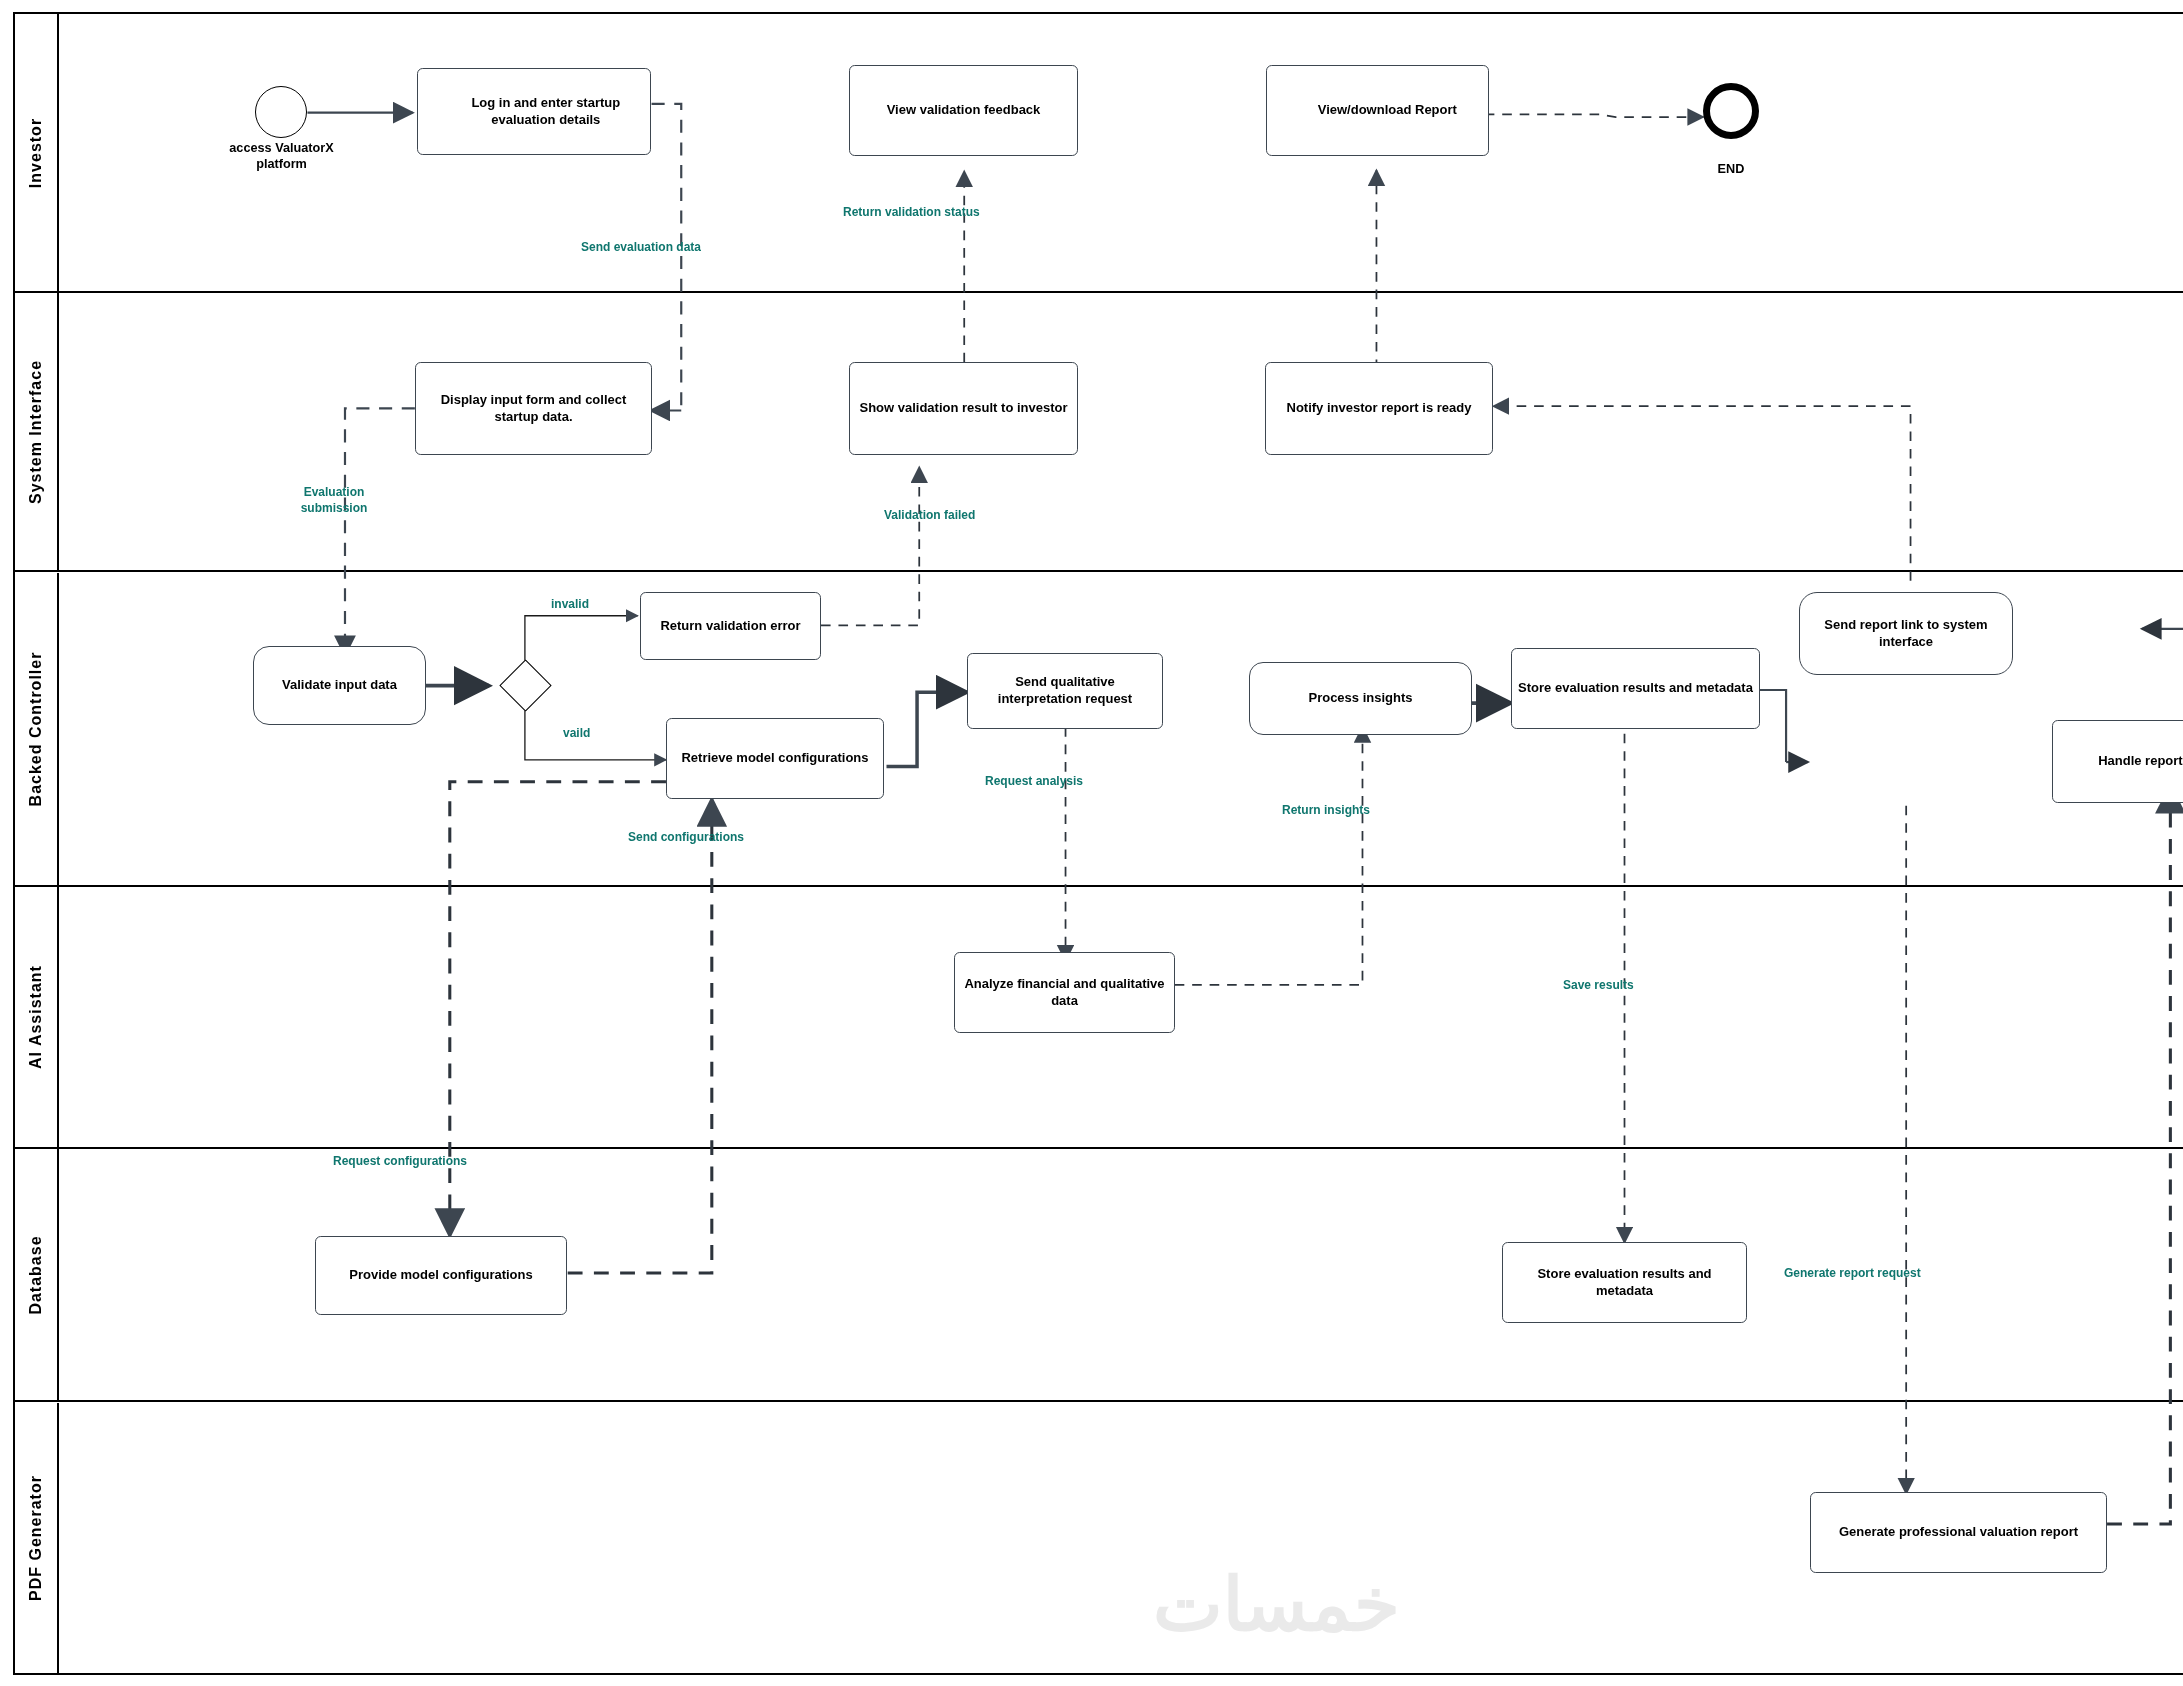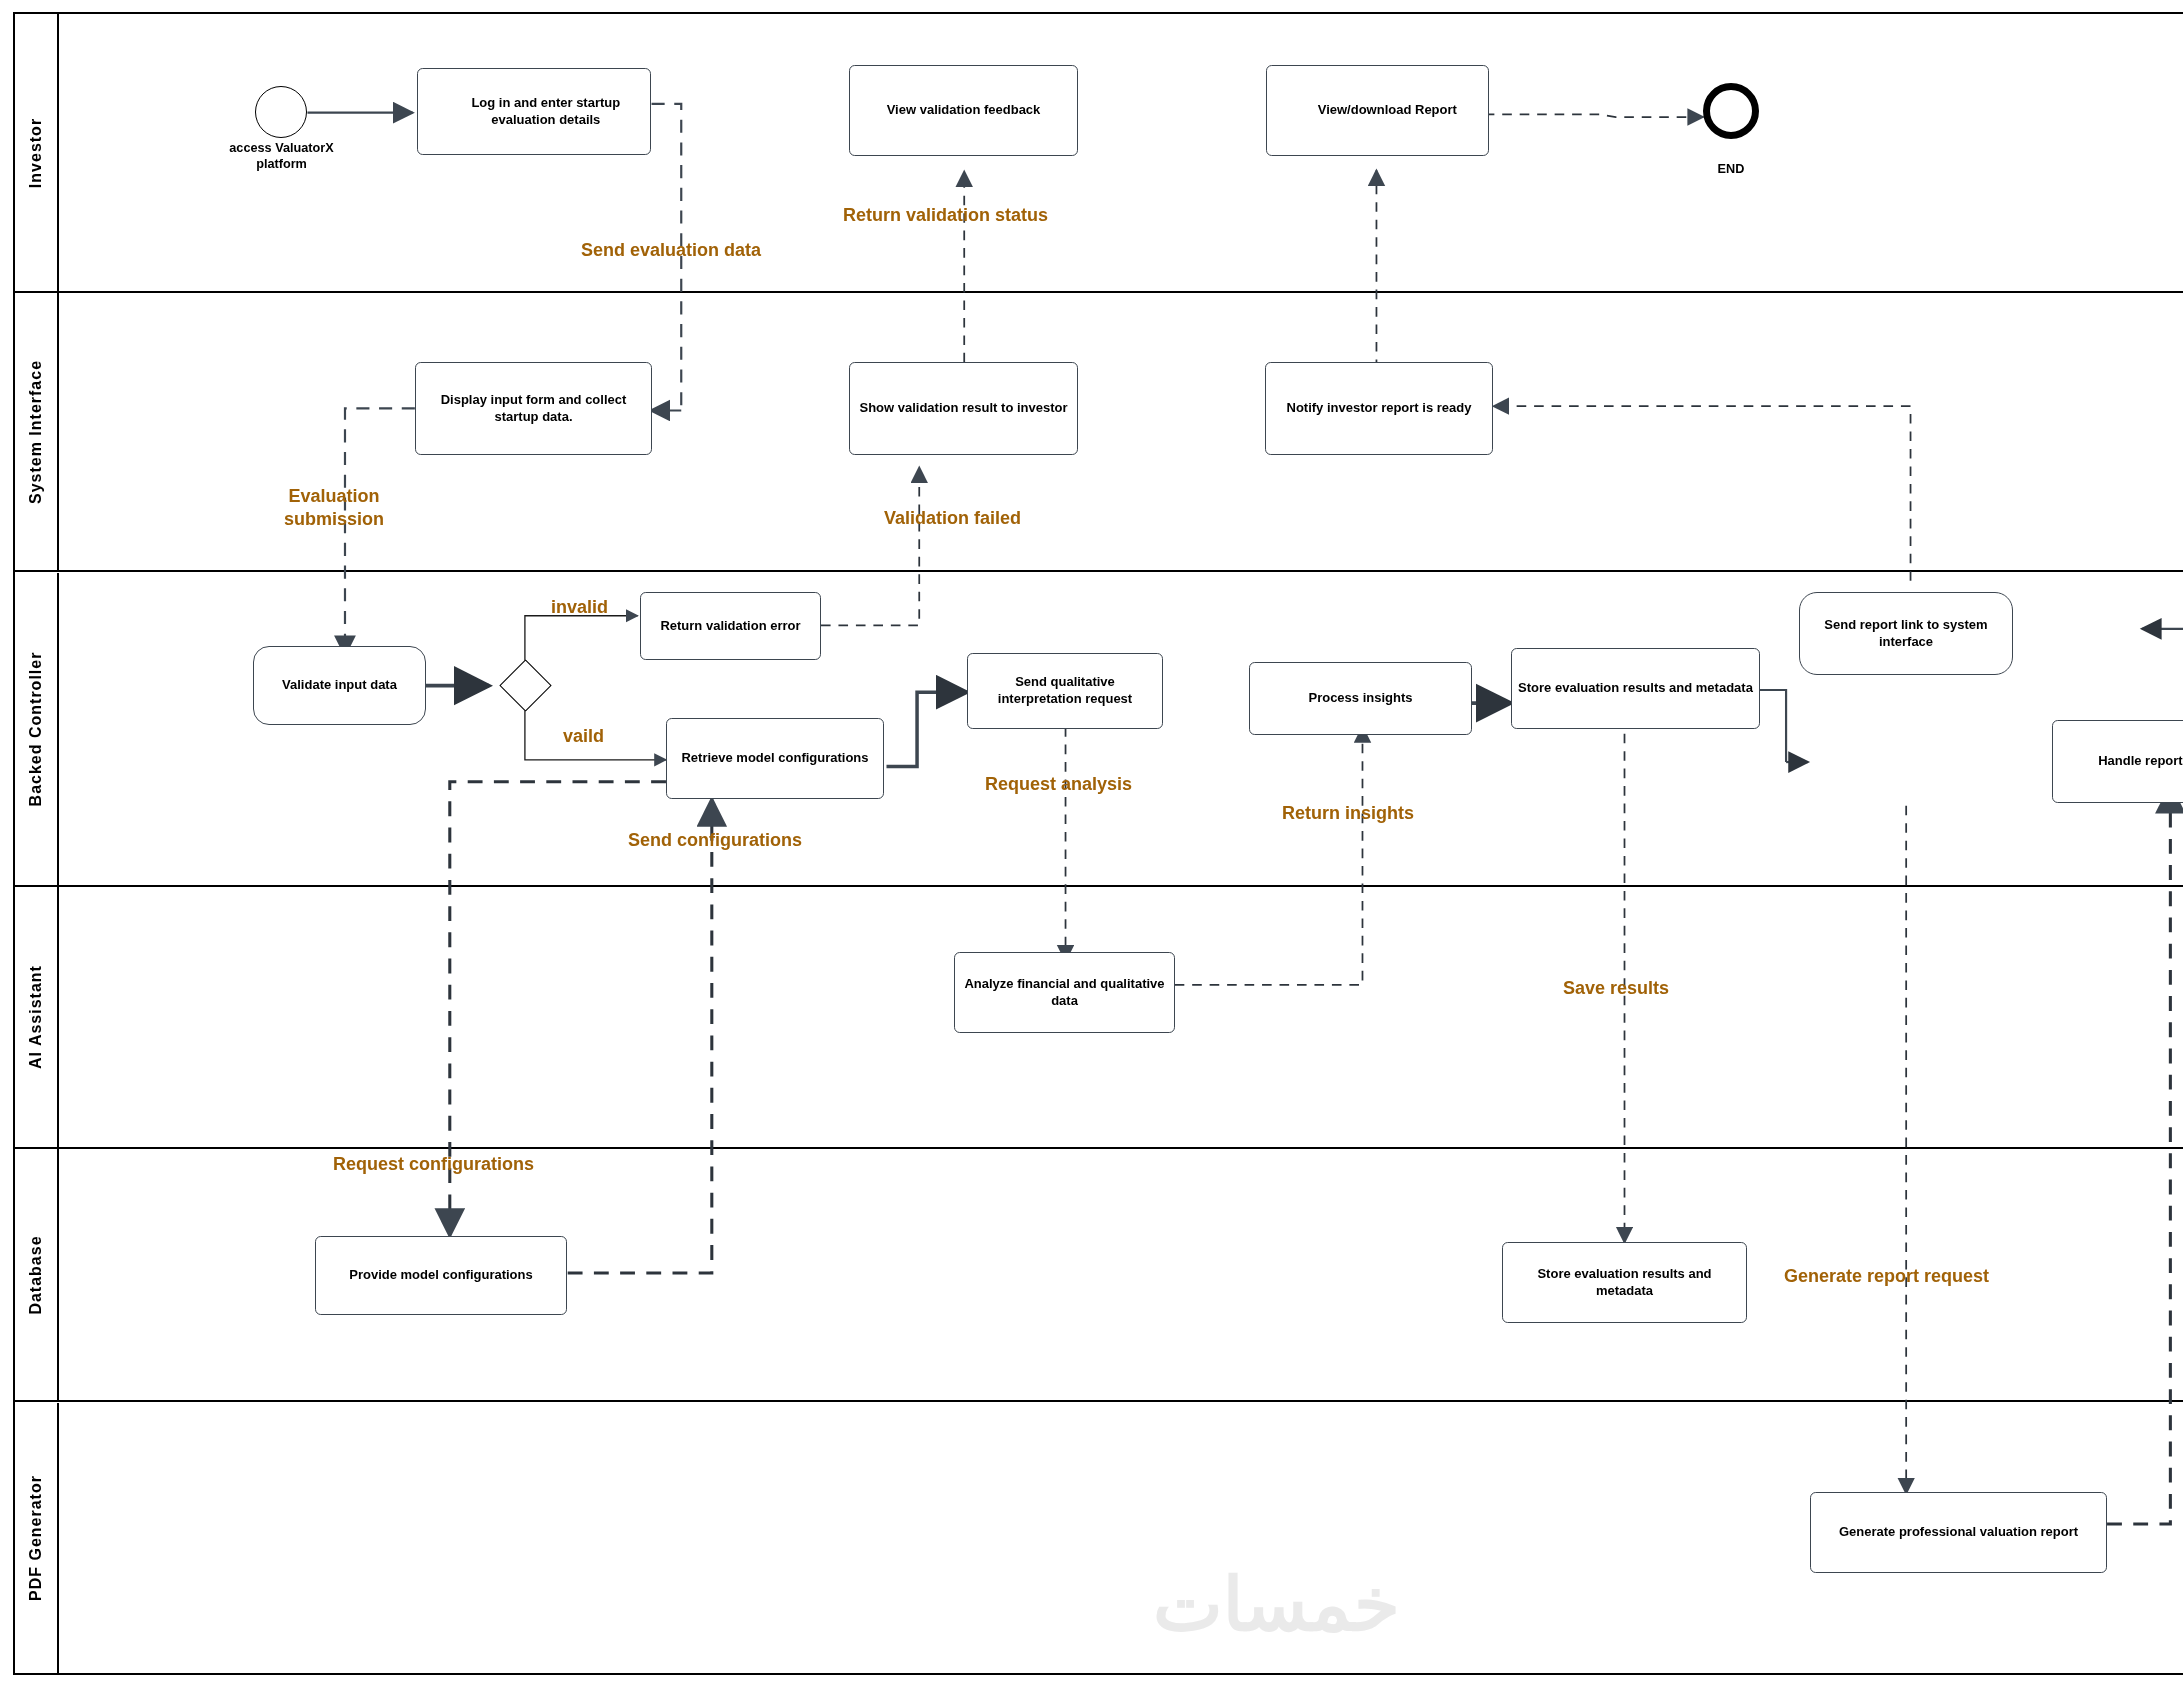--- a/index.html
+++ b/index.html
@@ -93,23 +93,23 @@
     width:37px;height:37px;
     border:1.7px solid #000;
     background:#fff;
     transform:rotate(45deg);
     box-sizing:border-box;
     z-index:6;
   }
   
   .flow-label{
     position:absolute;
-    font-size:18px;
-    font-weight:bold;
-    color:#a16207;
+    font-size:12px;
+    font-weight:bold;
+    color:#0f766e;
     white-space:nowrap;
     background:transparent;
     z-index:7;
   }
   
   #edges{position:absolute;left:0;top:0;width:2642px;height:1687px;z-index:3;pointer-events:none;}
   
   .watermark{
     position:absolute;
     font-size:74px;
@@ -258,21 +258,21 @@
   <div class="task" style="left:1265px;top:362px;width:228px;height:93px;">Notify investor report is ready</div>
 
   <div class="task" style="left:253px;top:646px;width:173px;height:79px;border-radius:16px;">Validate input data</div>
 
   <div class="task" style="left:640px;top:592px;width:181px;height:68px;">Return validation error</div>
 
   <div class="task" style="left:666px;top:718px;width:218px;height:81px;">Retrieve model configurations</div>
 
   <div class="task" style="left:967px;top:653px;width:196px;height:76px;">Send qualitative interpretation request</div>
 
-  <div class="task" style="left:1249px;top:662px;width:223px;height:73px;">Process insights</div>
+  <div class="task" style="left:1249px;top:662px;width:223px;height:73px;border-radius:14px;">Process insights</div>
 
   <div class="task" style="left:1511px;top:648px;width:249px;height:81px;">Store evaluation results and metadata</div>
 
   <div class="task" style="left:1799px;top:592px;width:214px;height:83px;border-radius:18px;">Send report link to system interface</div>
 
 
   <div class="task" style="left:2052px;top:720px;width:223px;height:83px;">Handle report Output</div>
 
   <div class="task" style="left:954px;top:952px;width:221px;height:81px;">Analyze financial and qualitative data</div>
 

